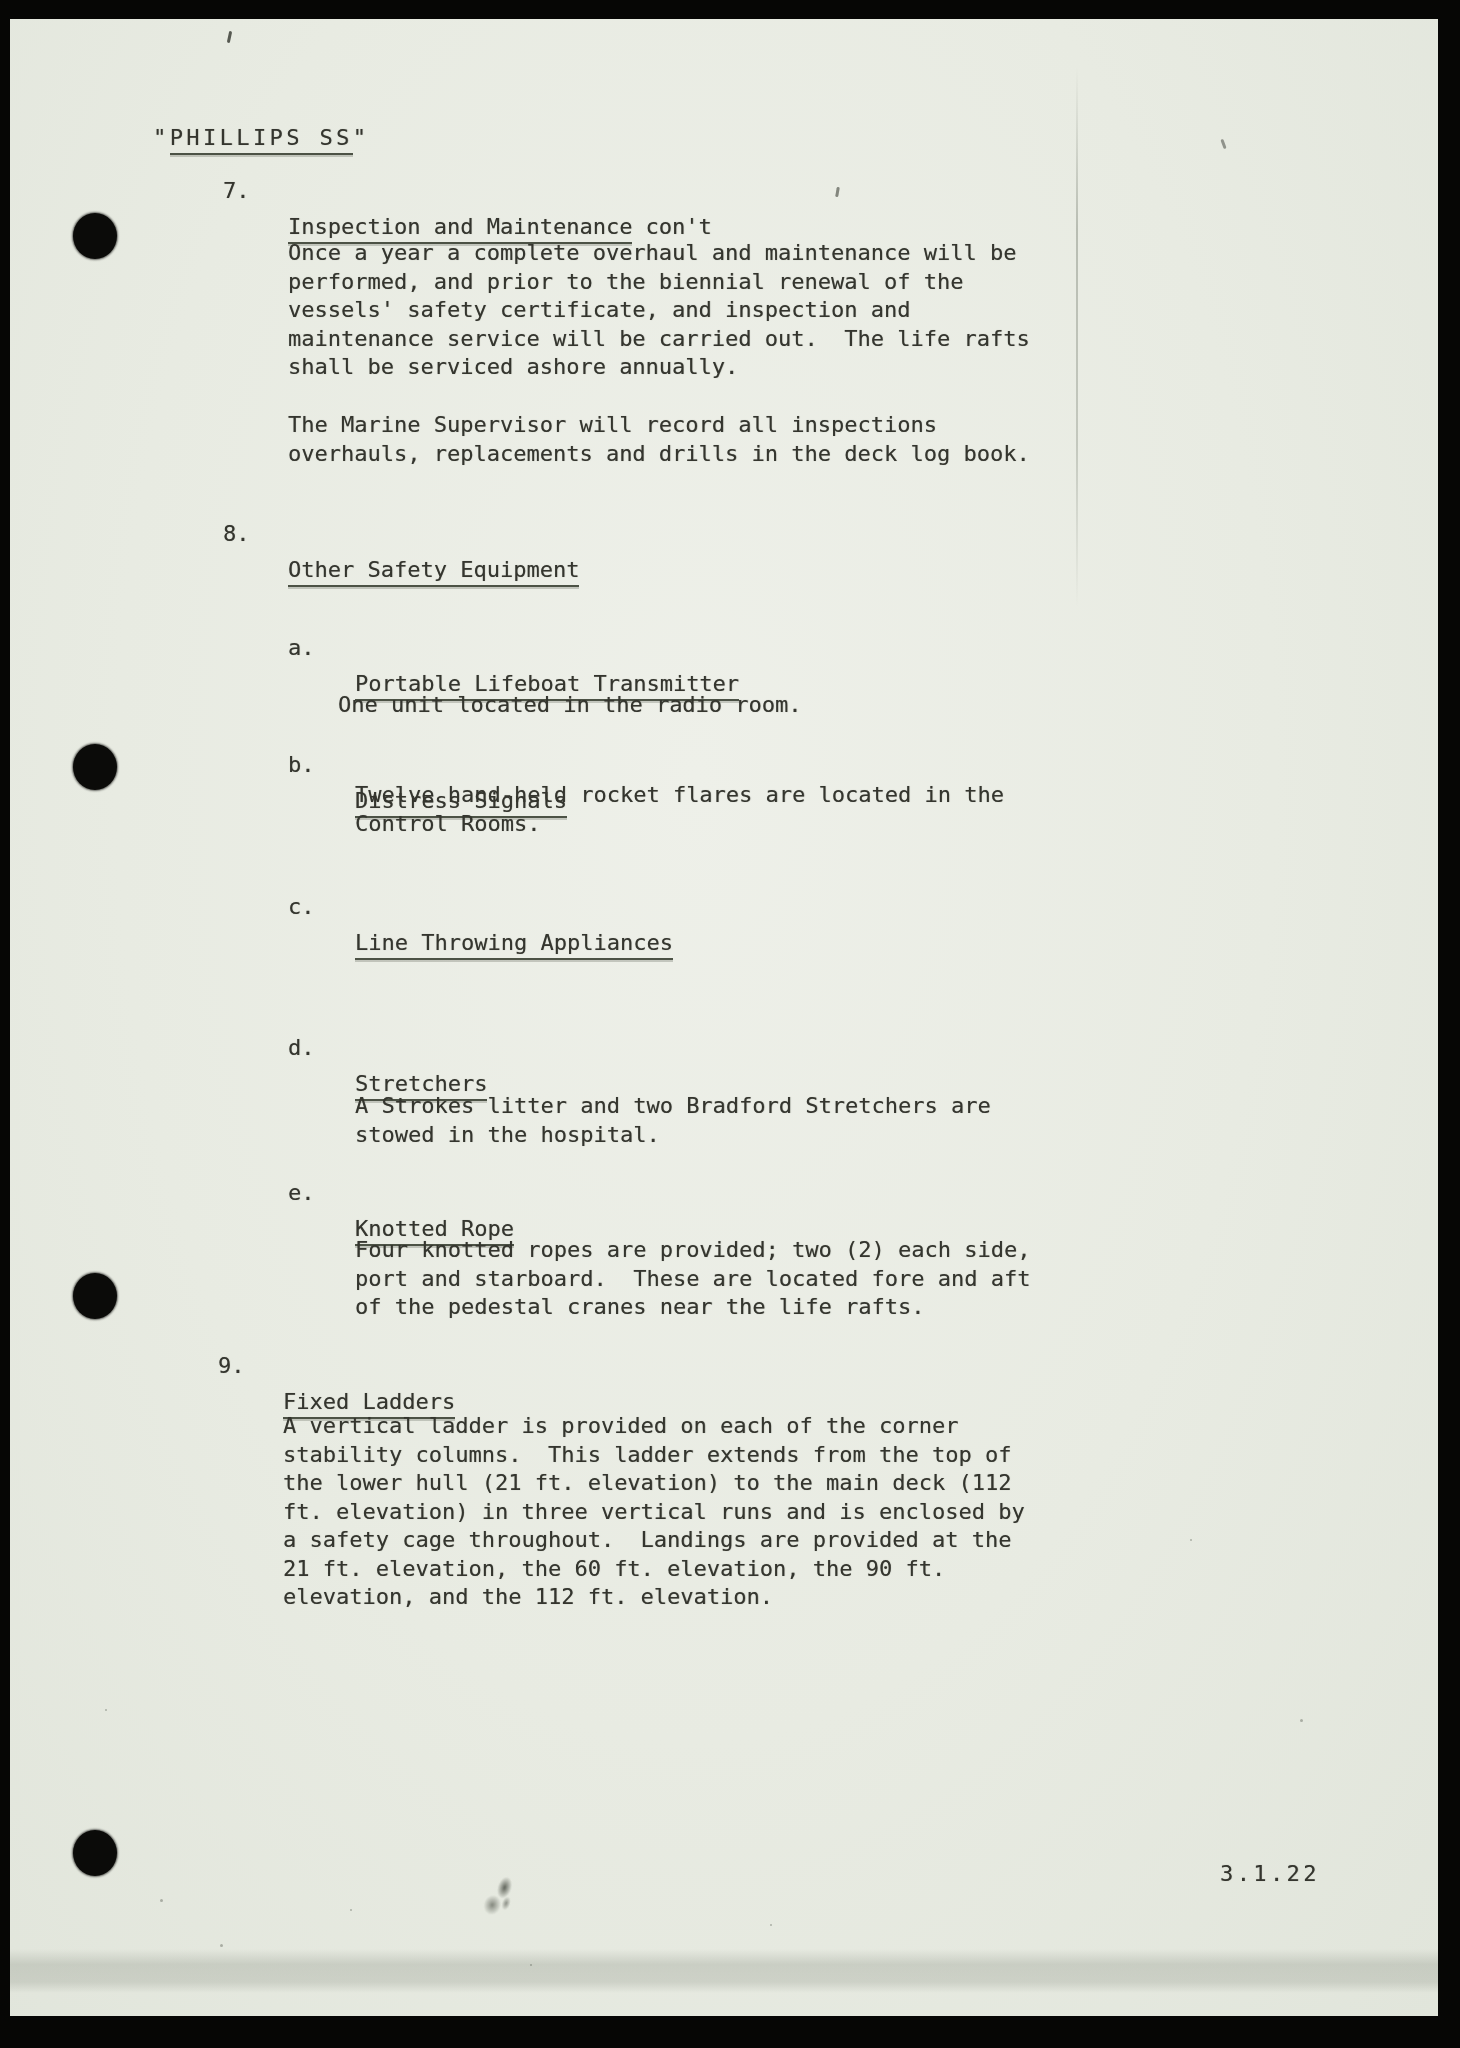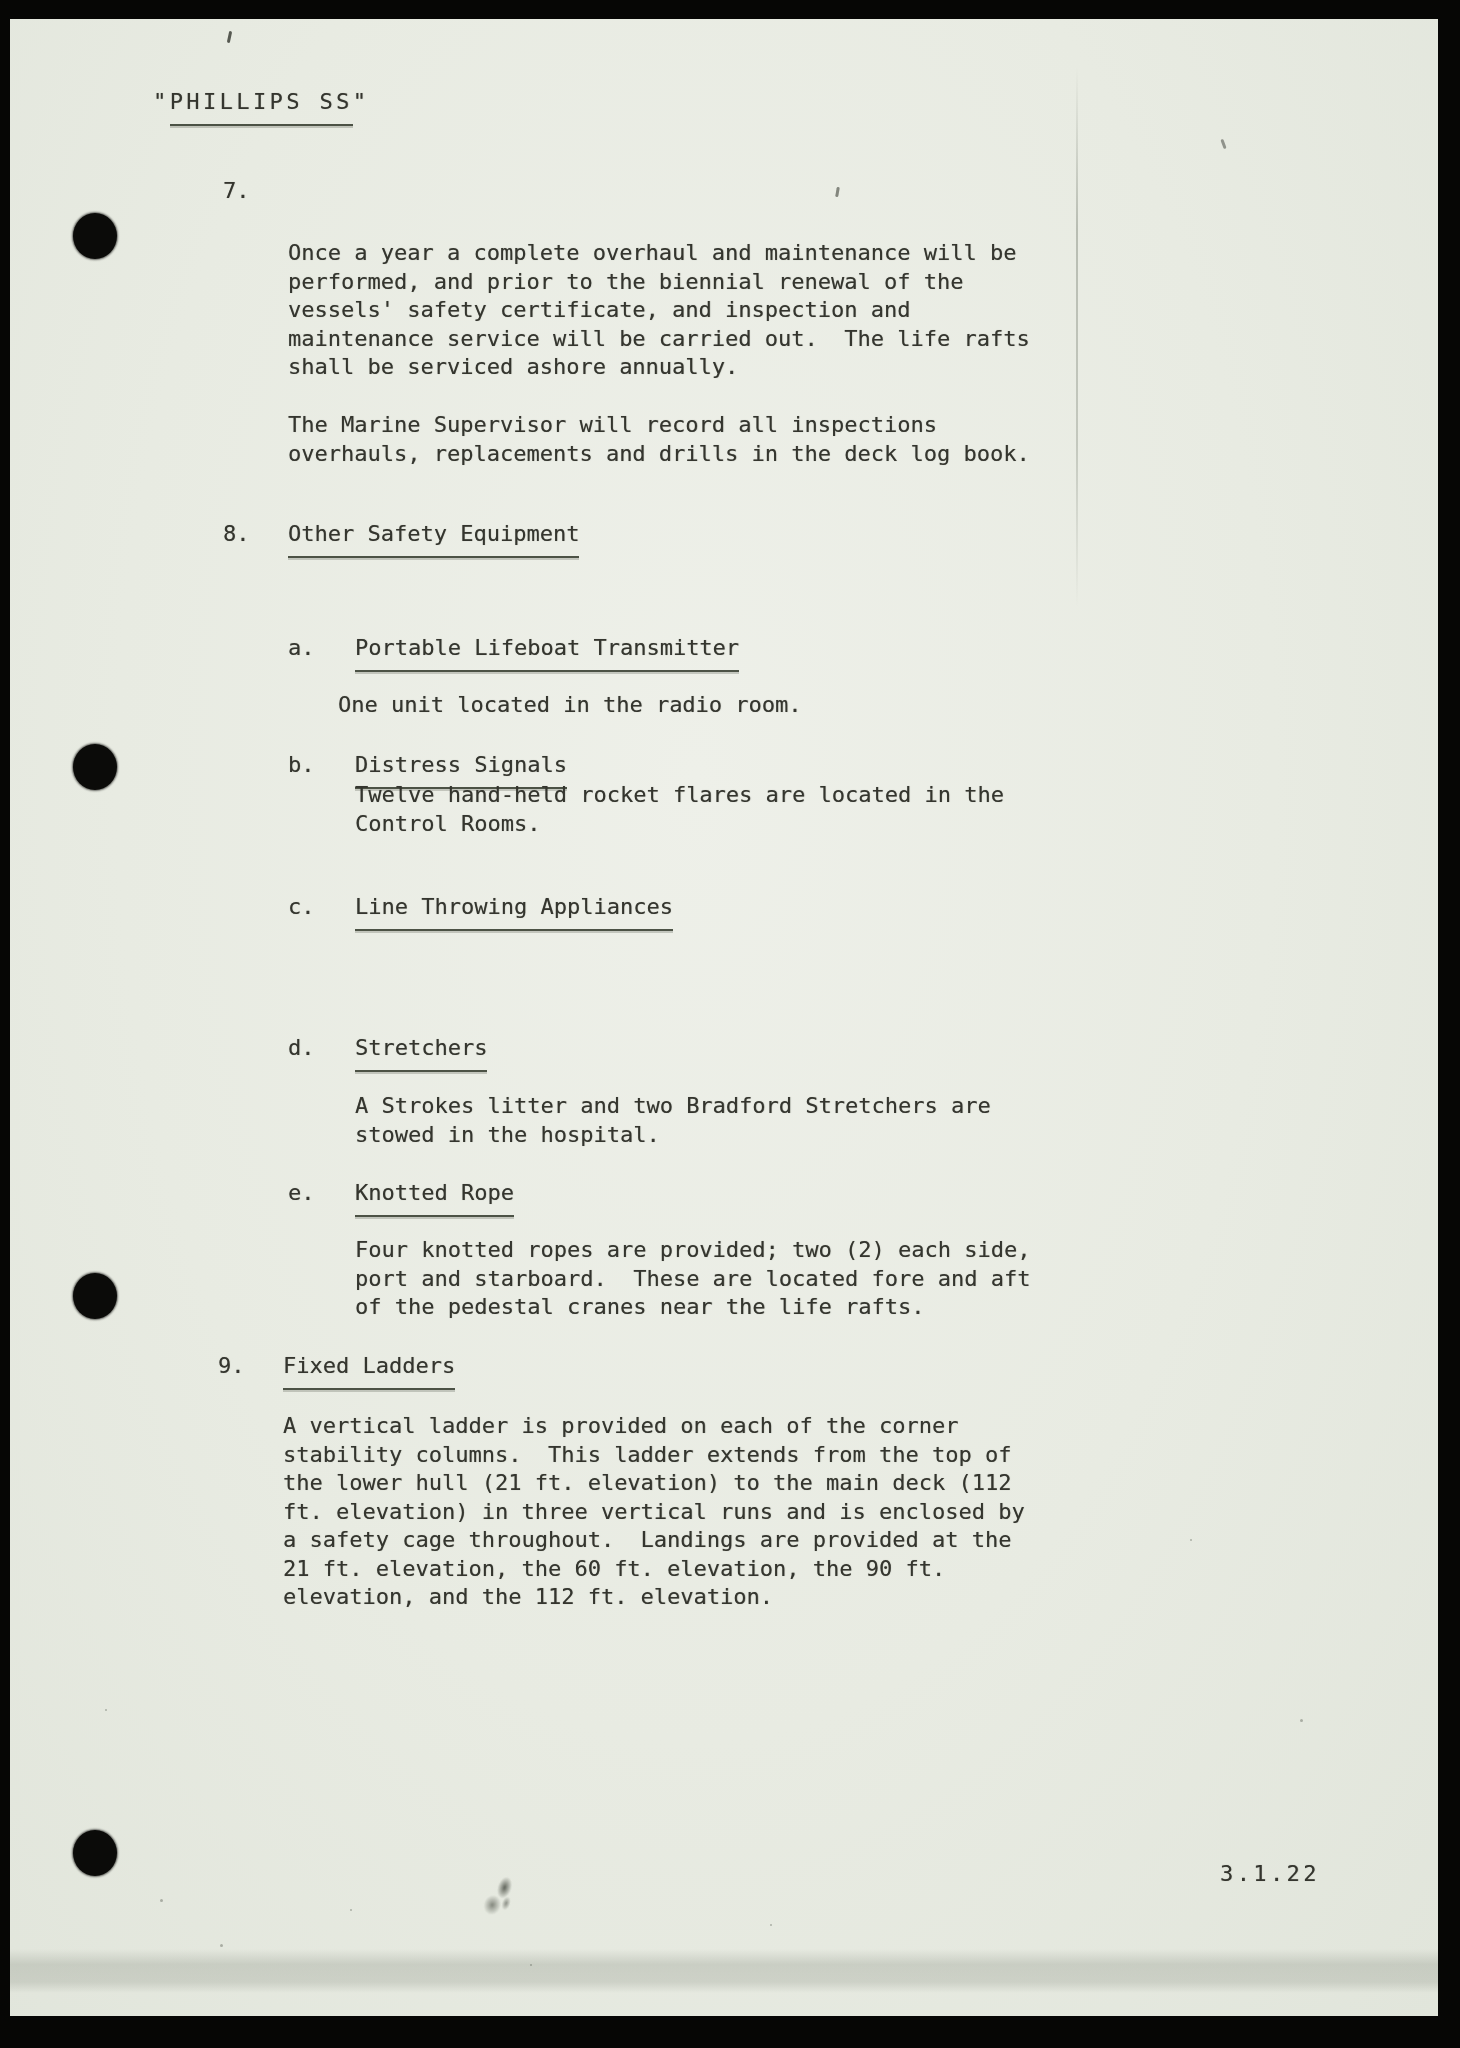--- a/index.html
+++ b/index.html
@@ -7,23 +7,23 @@
        font-family:"DejaVu Sans Mono", monospace;}
 
   .paper{position:absolute;left:10px;top:19px;width:1428px;height:1997px;
          background:radial-gradient(ellipse at 48% 38%, #eef0e9 0%, #e8ebe2 55%, #e1e5db 100%);
          }
 
   .line{position:absolute;font-size:22px;line-height:28.5px;color:#34352e;
         white-space:pre-wrap;
         text-shadow:0.3px 0.3px 0.7px rgba(52,53,46,0.5);}
 
-  .ul{display:inline-block;line-height:27px;padding-bottom:9px;
+  .ul{display:inline-block;line-height:27px;padding-bottom:2px;
       border-bottom:2.5px solid rgba(62,68,55,0.92);
-      box-shadow:0 2px 0 rgba(71,76,65,0.25);}
+      box-shadow:0 2px 0 rgba(71,76,65,0.25);margin-top:36px;}
 
   .wide{letter-spacing:3.4px;}
 
   .hole{position:absolute;width:44px;height:46px;border-radius:50%;
         background:#0b0b09;box-shadow:0 0 2px 1px rgba(10,10,8,0.6);}
 
   .crease{position:absolute;left:1066px;top:48px;width:2px;height:540px;
           background:linear-gradient(to bottom, rgba(125,132,119,0), rgba(125,132,119,0.45) 30%,
                      rgba(125,132,119,0.35) 70%, rgba(125,132,119,0));}
 
@@ -64,20 +64,21 @@
   <div class="speck" style="left:340px;top:1890px;width:2px;height:2px"></div>
   <div class="speck" style="left:520px;top:1945px;width:2px;height:2px"></div>
   <div class="speck" style="left:760px;top:1905px;width:2px;height:2px"></div>
   <div class="speck" style="left:95px;top:1690px;width:2px;height:2px"></div>
   <div class="speck" style="left:1290px;top:1700px"></div>
   <div class="speck" style="left:1180px;top:1520px;width:2px;height:2px"></div>
 
   <div class="line wide" style="left:143px;top:69px"><span>"</span><span class="ul">PHILLIPS SS</span><span>"</span></div>
 
   <div class="line" style="left:213px;top:158px">7.</div>
+  <div class="line" style="left:278px;top:158px"><span class="ul">Inspection and Maintenance</span><span> con't</span></div>
   <div class="line" style="left:278px;top:220px">Once a year a complete overhaul and maintenance will be
 performed, and prior to the biennial renewal of the
 vessels' safety certificate, and inspection and
 maintenance service will be carried out.  The life rafts
 shall be serviced ashore annually.</div>
   <div class="line" style="left:278px;top:392px">The Marine Supervisor will record all inspections
 overhauls, replacements and drills in the deck log book.</div>
 
   <div class="line" style="left:213px;top:501px">8.</div>
   <div class="line" style="left:278px;top:501px"><span class="ul">Other Safety Equipment</span></div>

